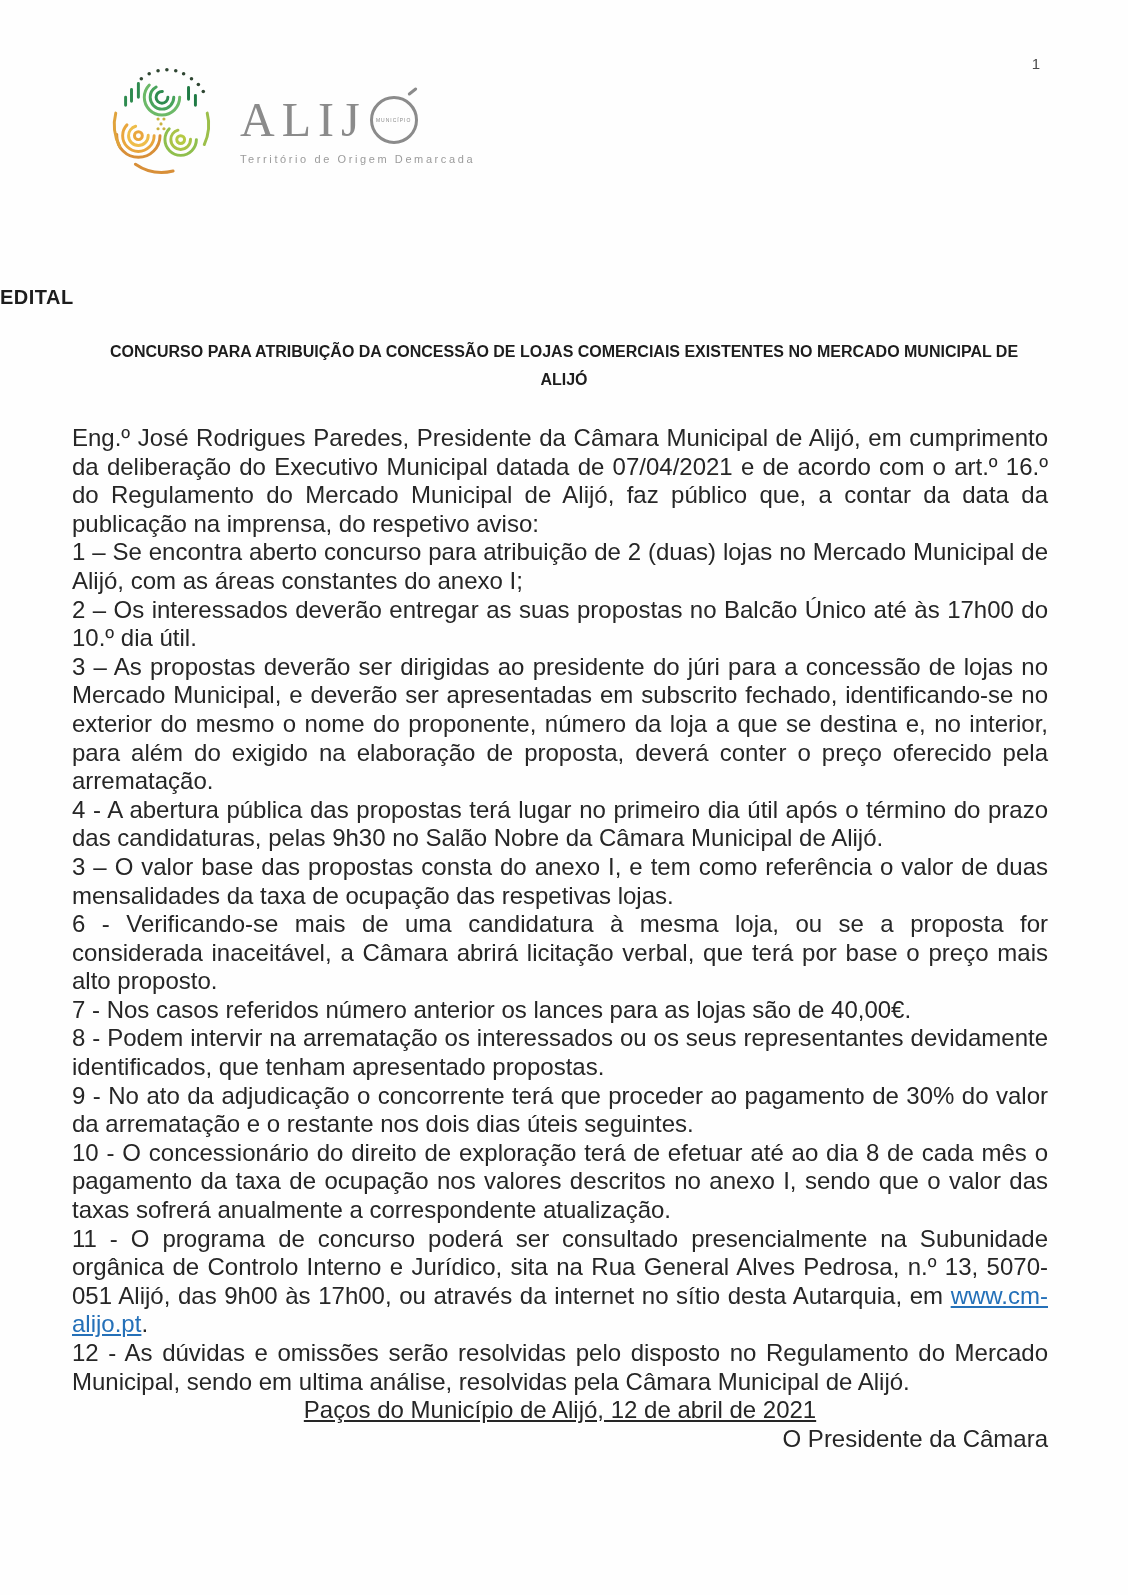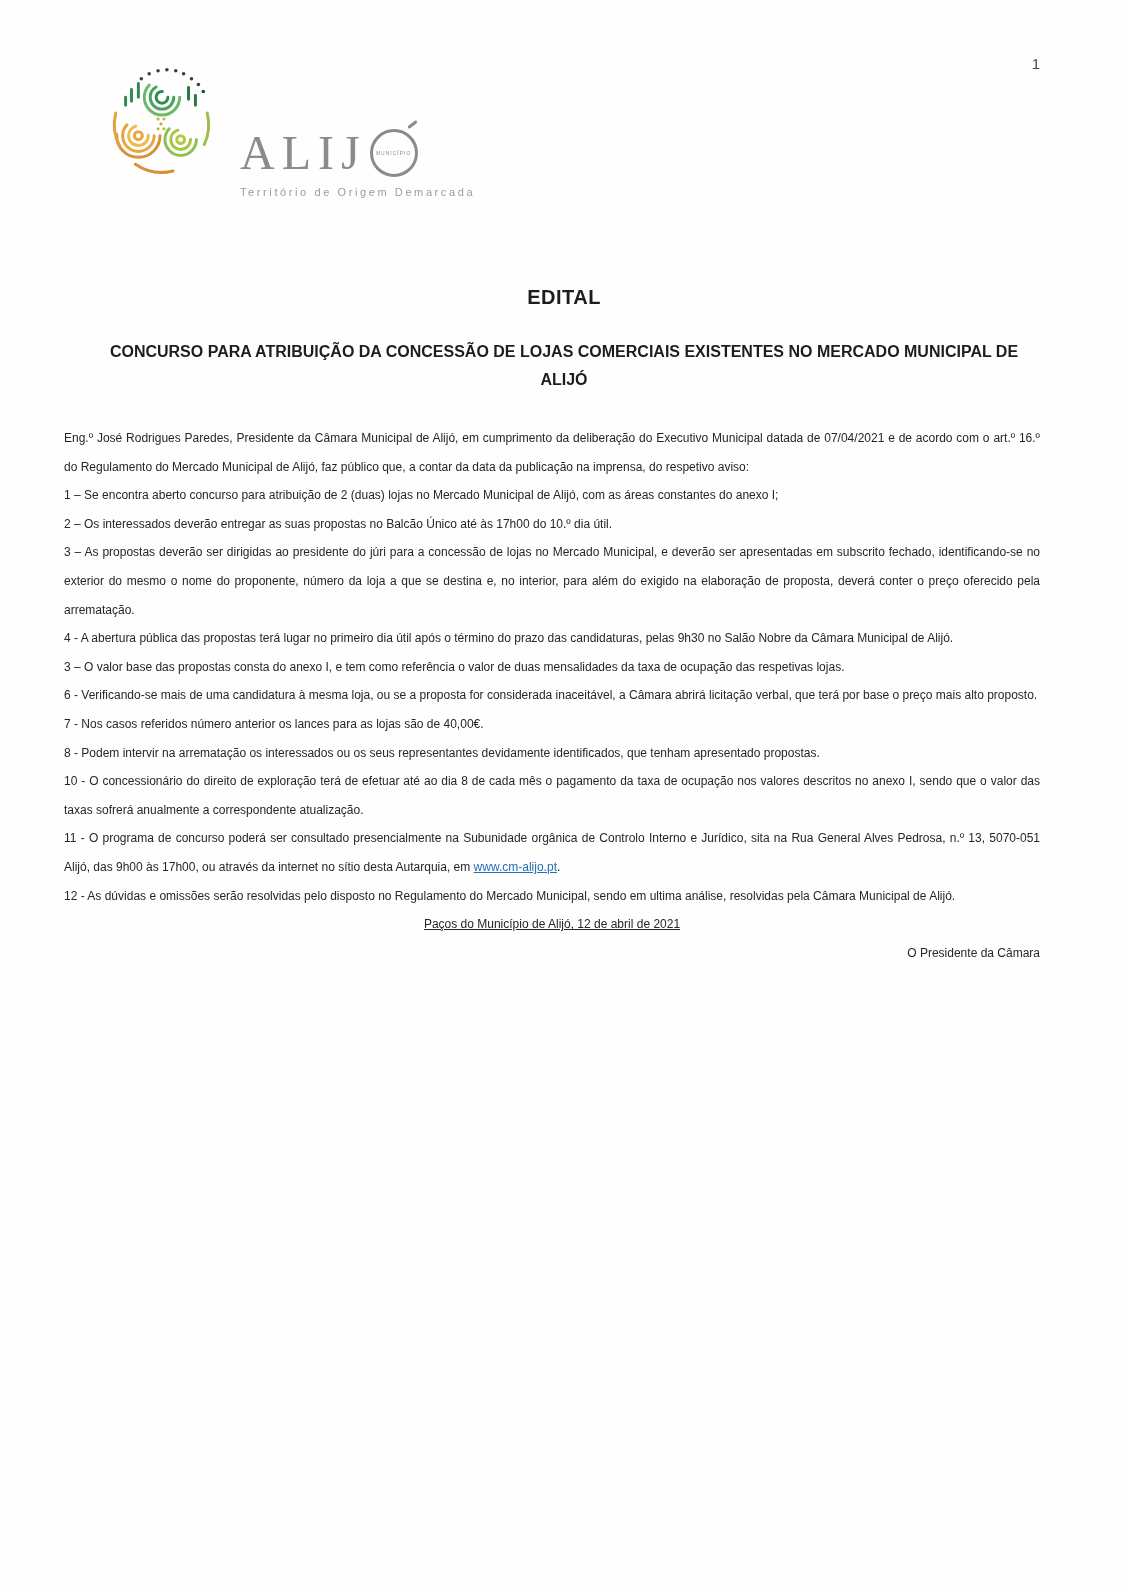--- a/index.html
+++ b/index.html
@@ -11,51 +11,51 @@
   .page-number {
     position:absolute; top:55px; right:88px;
     font-size:15px; color:#4a4a4a;
   }
   
   .logo { position:absolute; top:58px; left:102px; display:flex; align-items:flex-start; }
   .logo-mark { width:118px; height:118px; }
   .logo-text { margin-left:20px; margin-top:38px; }
   .wordmark {
     font-family:"Liberation Serif", serif; font-size:48px; line-height:1;
-    color:#8b8b8b; letter-spacing:7px; display:flex; align-items:flex-end;margin-top:33px;
+    color:#8b8b8b; letter-spacing:7px; display:flex; align-items:flex-end;
   }
   .o-circle {
     width:42px; height:42px; border:3px solid #8b8b8b; border-radius:50%;
     display:inline-flex; align-items:center; justify-content:center;
     position:relative; margin-left:3px; flex:0 0 auto;
   }
   .o-circle .o-inner {
     font-family:"Liberation Sans", sans-serif; font-size:5px;
     letter-spacing:1px; color:#8b8b8b; white-space:nowrap;
   }
   .o-accent {
     position:absolute; top:-9px; right:-3px; width:11px; height:3px;
     background:#8b8b8b; transform:rotate(-38deg); border-radius:2px;
   }
   .tagline {
     margin-top:9px; font-size:11px; letter-spacing:2.6px; color:#9b9b9b;
   }
   
   .kicker {
-    position:absolute; top:286px; left:0; width:100%; text-align:center;
+    position:absolute; top:286px; left:0; width:100%; text-align:left;
     font-weight:bold; font-size:20px; color:#1d1d1d; letter-spacing:0.5px;
   }
   .doc-title {
     position:absolute; top:338px; left:100px; right:100px; text-align:center;
     font-weight:bold; font-size:16px; line-height:28px; color:#1d1d1d;
   }
   
   .content {
-    position:absolute; top:424px; left:64px; width:976px;
-    font-size:12px; line-height:28.6px; text-align:justify;
+    position:absolute; top:424px; left:72px; width:976px;
+    font-size:24px; line-height:28.6px; text-align:justify;
     color:#262626;
   }
   .content p { margin:0; }
   .website-link { color:#2470b8; text-decoration:underline; cursor:pointer; }
   .place-date { text-align:center; margin-top:22px;text-decoration:underline; }
   .signer-title { text-align:right; margin-top:34px; }
   
   .signature-area { position:relative; height:170px; margin-top:0; }
   .signature-scribble { position:absolute; left:230px; top:-12px; width:440px; height:150px; }
   .sig-line {
@@ -142,20 +142,21 @@
   <div class="content">
     <p>Eng.º José Rodrigues Paredes, Presidente da Câmara Municipal de Alijó, em cumprimento da deliberação do Executivo Municipal datada de 07/04/2021 e de acordo com o art.º 16.º do Regulamento do Mercado Municipal de Alijó, faz público que, a contar da data da publicação na imprensa, do respetivo aviso:</p>
     <p>1 – Se encontra aberto concurso para atribuição de 2 (duas) lojas no Mercado Municipal de Alijó, com as áreas constantes do anexo I;</p>
     <p>2 – Os interessados deverão entregar as suas propostas no Balcão Único até às 17h00 do 10.º dia útil.</p>
     <p>3 – As propostas deverão ser dirigidas ao presidente do júri para a concessão de lojas no Mercado Municipal, e deverão ser apresentadas em subscrito fechado, identificando-se no exterior do mesmo o nome do proponente, número da loja a que se destina e, no interior, para além do exigido na elaboração de proposta, deverá conter o preço oferecido pela arrematação.</p>
     <p>4 - A abertura pública das propostas terá lugar no primeiro dia útil após o término do prazo das candidaturas, pelas 9h30 no Salão Nobre da Câmara Municipal de Alijó.</p>
     <p>3 – O valor base das propostas consta do anexo I, e tem como referência o valor de duas mensalidades da taxa de ocupação das respetivas lojas.</p>
     <p>6 - Verificando-se mais de uma candidatura à mesma loja, ou se a proposta for considerada inaceitável, a Câmara abrirá licitação verbal, que terá por base o preço mais alto proposto.</p>
     <p>7 - Nos casos referidos número anterior os lances para as lojas são de 40,00€.</p>
     <p>8 - Podem intervir na arrematação os interessados ou os seus representantes devidamente identificados, que tenham apresentado propostas.</p>
+    <p>9 - No ato da adjudicação o concorrente terá que proceder ao pagamento de 30% do valor da arrematação e o restante nos dois dias úteis seguintes.</p>
     <p>10 - O concessionário do direito de exploração terá de efetuar até ao dia 8 de cada mês o pagamento da taxa de ocupação nos valores descritos no anexo I, sendo que o valor das taxas sofrerá anualmente a correspondente atualização.</p>
     <p><span>11 - O programa de concurso poderá ser consultado presencialmente na Subunidade orgânica de Controlo Interno e Jurídico, sita na Rua General Alves Pedrosa, n.º 13, 5070-051 Alijó, das 9h00 às 17h00, ou através da internet no sítio desta Autarquia, em </span><a href="#" class="website-link">www.cm-alijo.pt</a><span>.</span></p>
     <p>12 - As dúvidas e omissões serão resolvidas pelo disposto no Regulamento do Mercado Municipal, sendo em ultima análise, resolvidas pela Câmara Municipal de Alijó.</p>
 
     <p class="place-date">Paços do Município de Alijó, 12 de abril de 2021</p>
     <p class="signer-title">O Presidente da Câmara</p>
 
   </div>
 
 </div>

